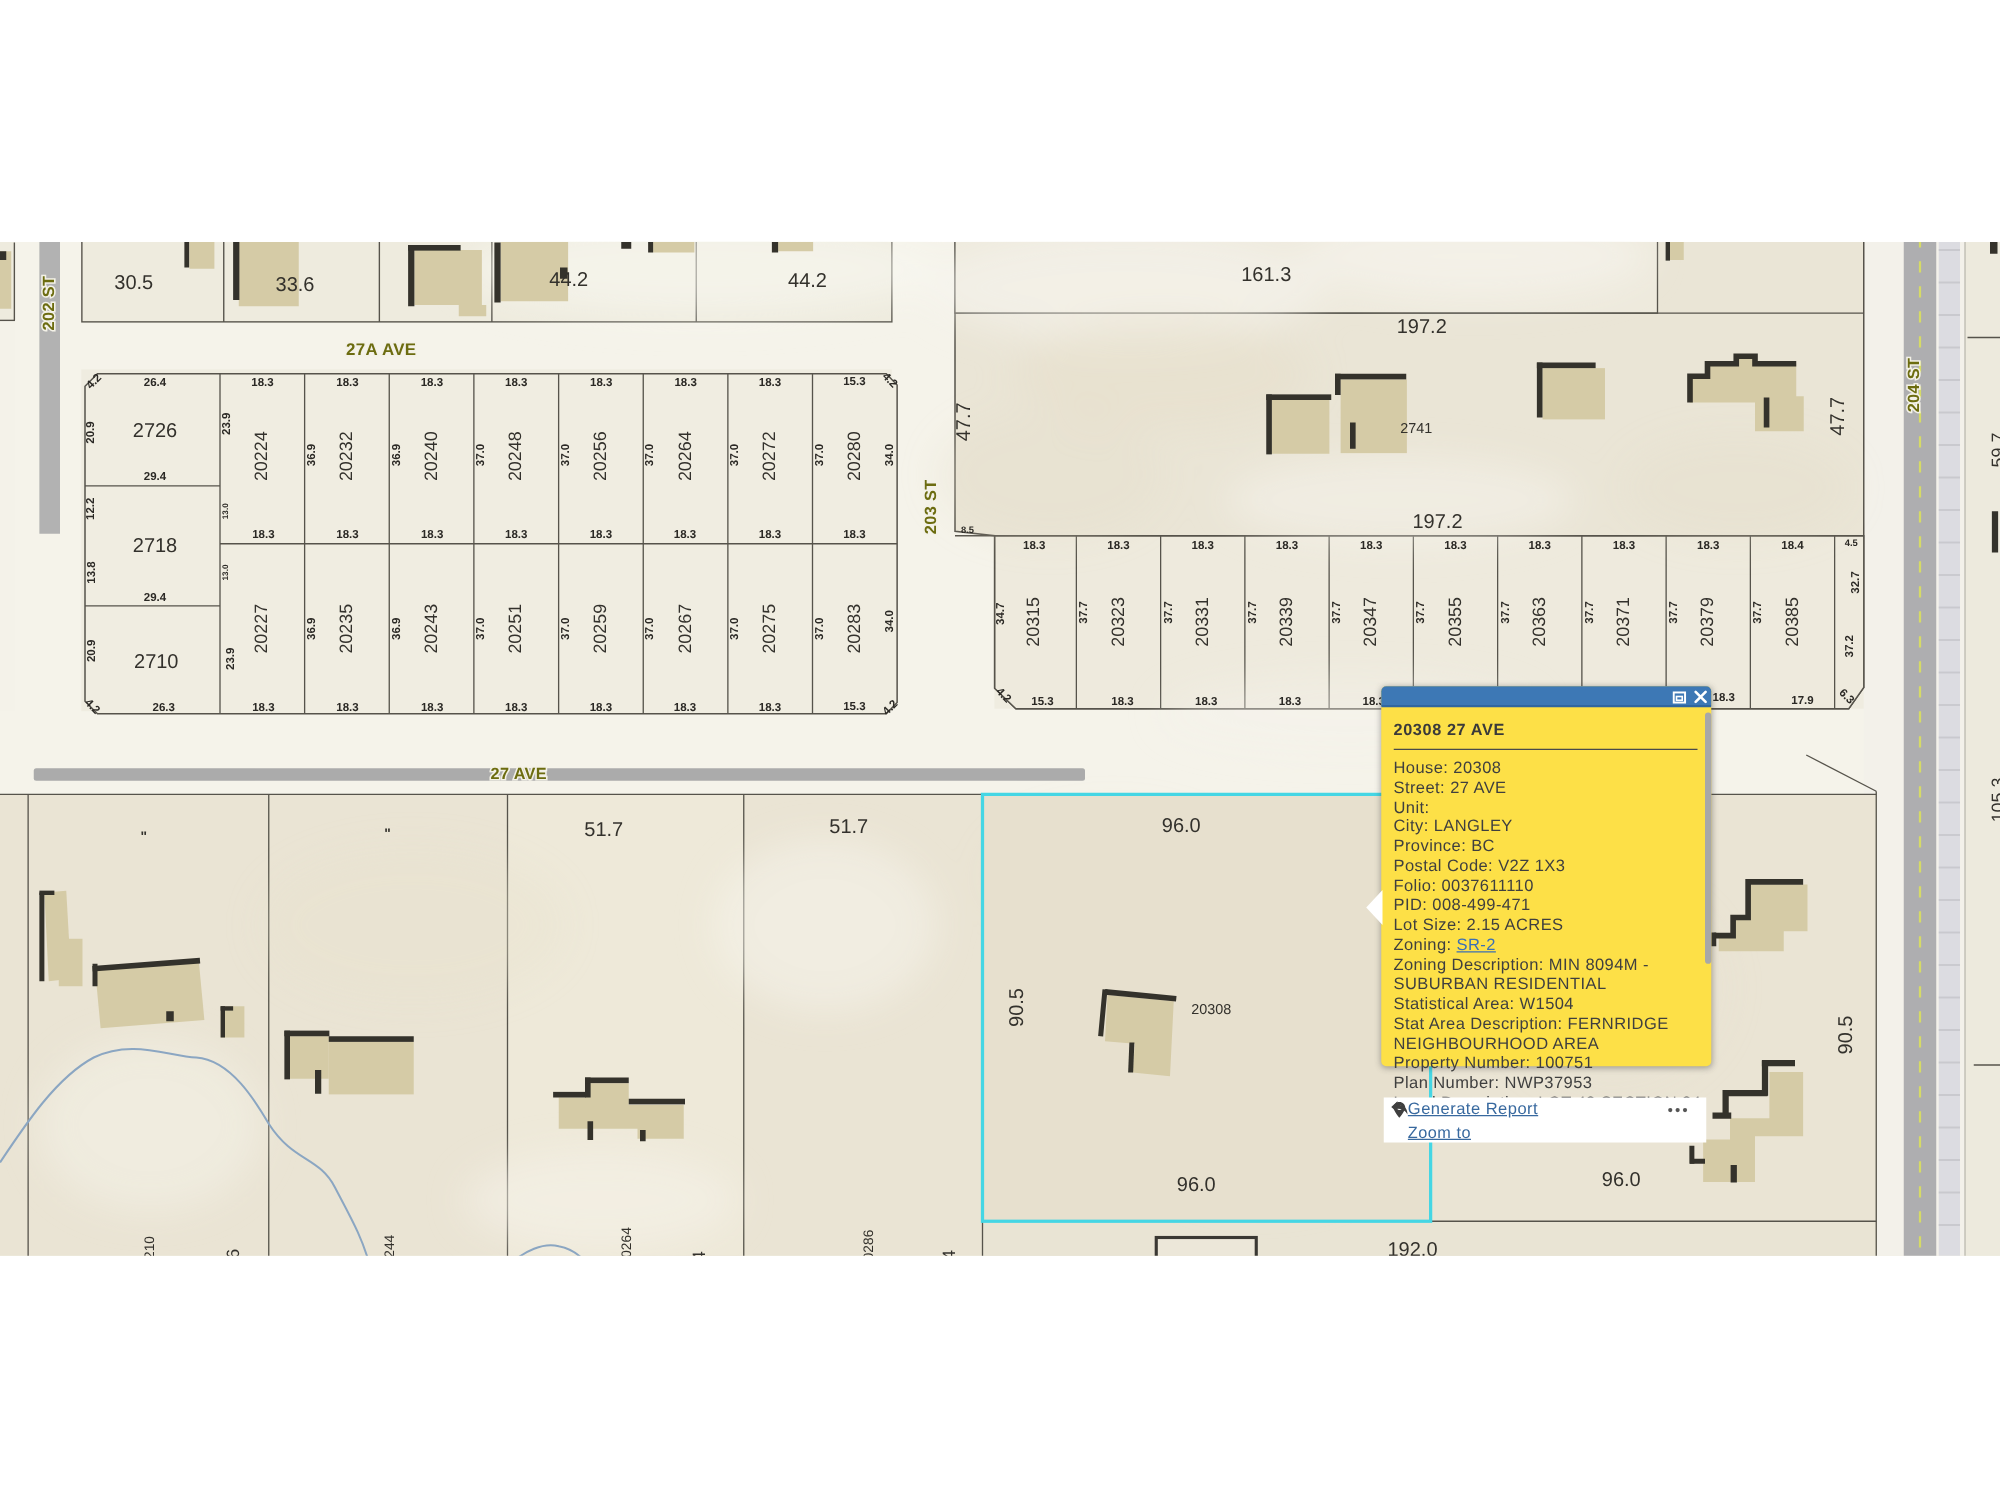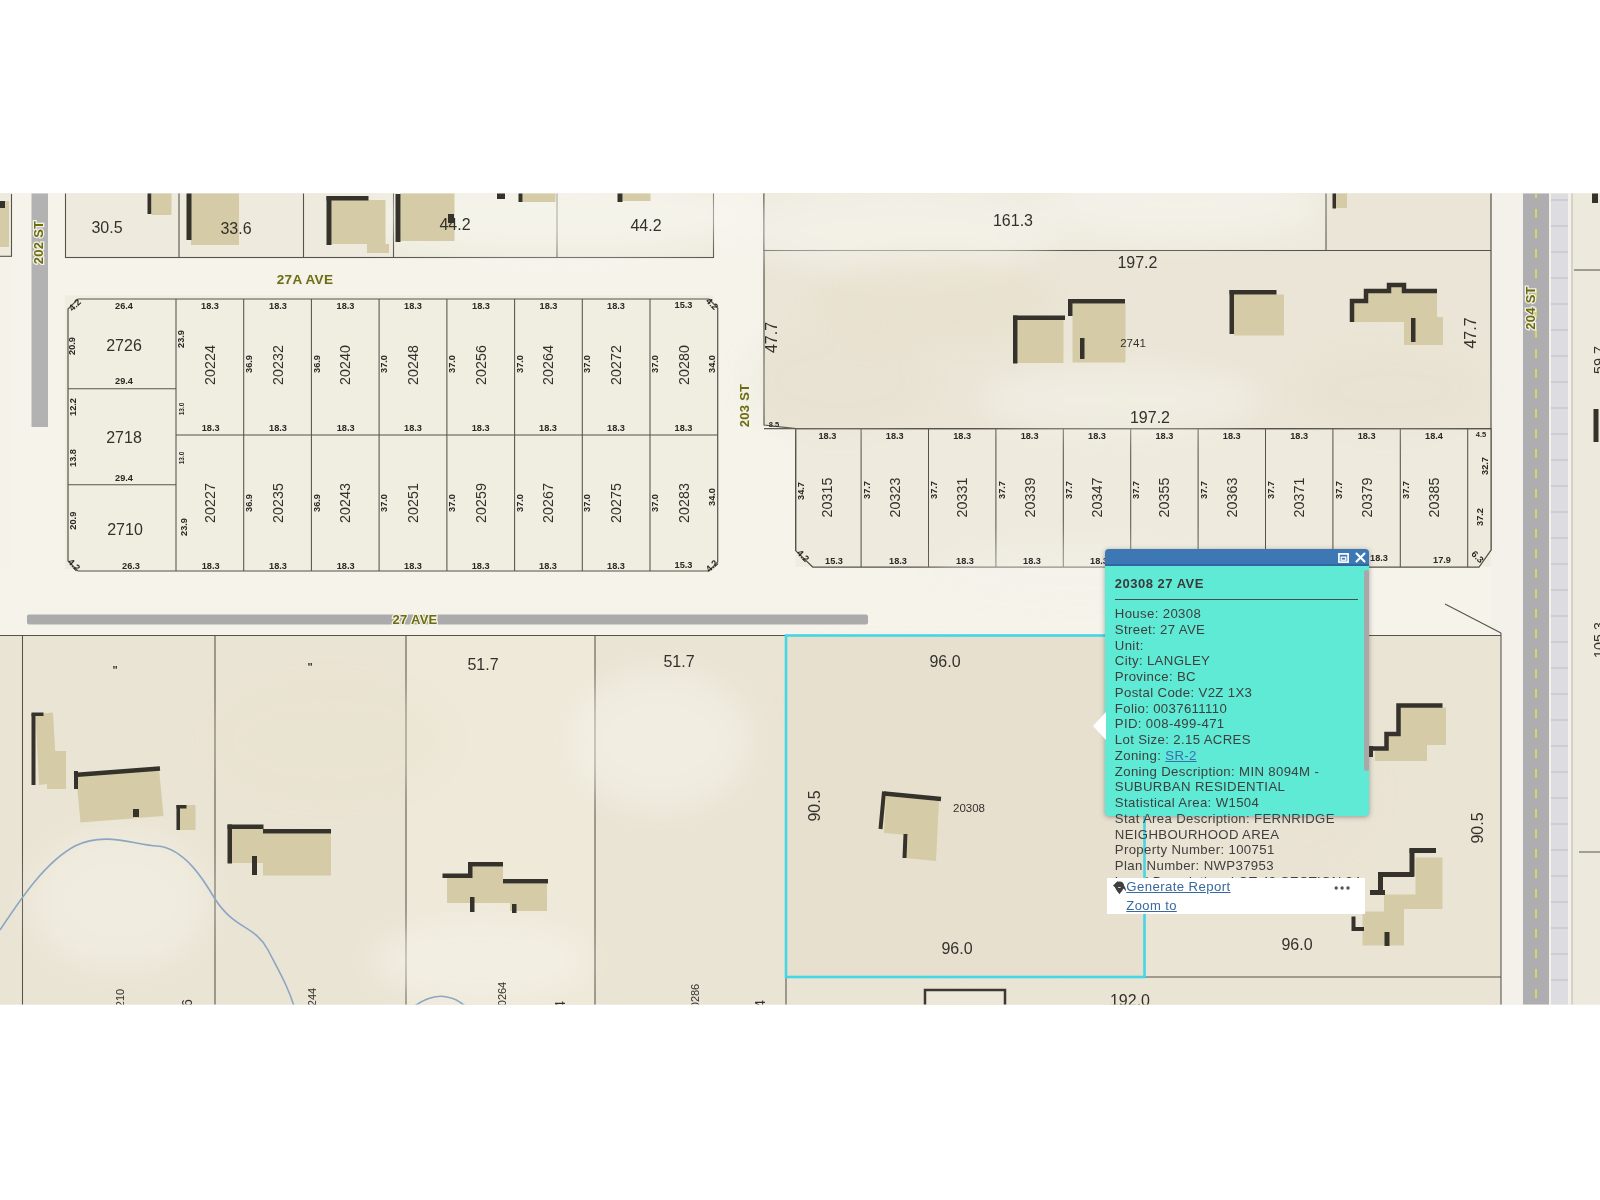--- a/index.html
+++ b/index.html
@@ -550,21 +550,21 @@
 <text class="st" x="415" y="619">27 AVE</text>
 
 <text class="st" transform="translate(38.5,242.5) rotate(-90)">202 ST</text>
 
 <text class="st" transform="translate(744,405.5) rotate(-90)">203 ST</text>
 
 <text class="st" transform="translate(1530.5,308) rotate(-90)">204 ST</text>
 </g>
 </svg>
 
-<div style="position:absolute;left:1105.3px;top:548.5px;width:264.2px;height:267px;background:#5eead4;border-radius:4px;box-shadow:0 1px 5px rgba(60,60,60,.45);">
+<div style="position:absolute;left:1105.3px;top:548.5px;width:264.2px;height:304px;background:#fde047;border-radius:4px;box-shadow:0 1px 5px rgba(60,60,60,.45);">
 
   <div style="position:absolute;left:-12.5px;top:163.5px;width:0;height:0;border-top:14px solid transparent;border-bottom:14px solid transparent;border-right:13px solid #ffffff;"></div>
 
   <div style="position:absolute;left:0;top:0;width:264.2px;height:15.5px;background:#3d78b5;border-bottom:2.5px solid #30669f;border-radius:4px 4px 0 0;"></div>
 
   <svg style="position:absolute;left:232.6px;top:4.7px" width="11" height="10" viewBox="0 0 11 10">
         <rect x="0.9" y="0.9" width="9.2" height="8.2" fill="none" stroke="#ffffff" stroke-width="1.7"></rect>
         <rect x="3.2" y="4.2" width="4.6" height="3" fill="none" stroke="#ffffff" stroke-width="1.3"></rect>
       </svg>
 

